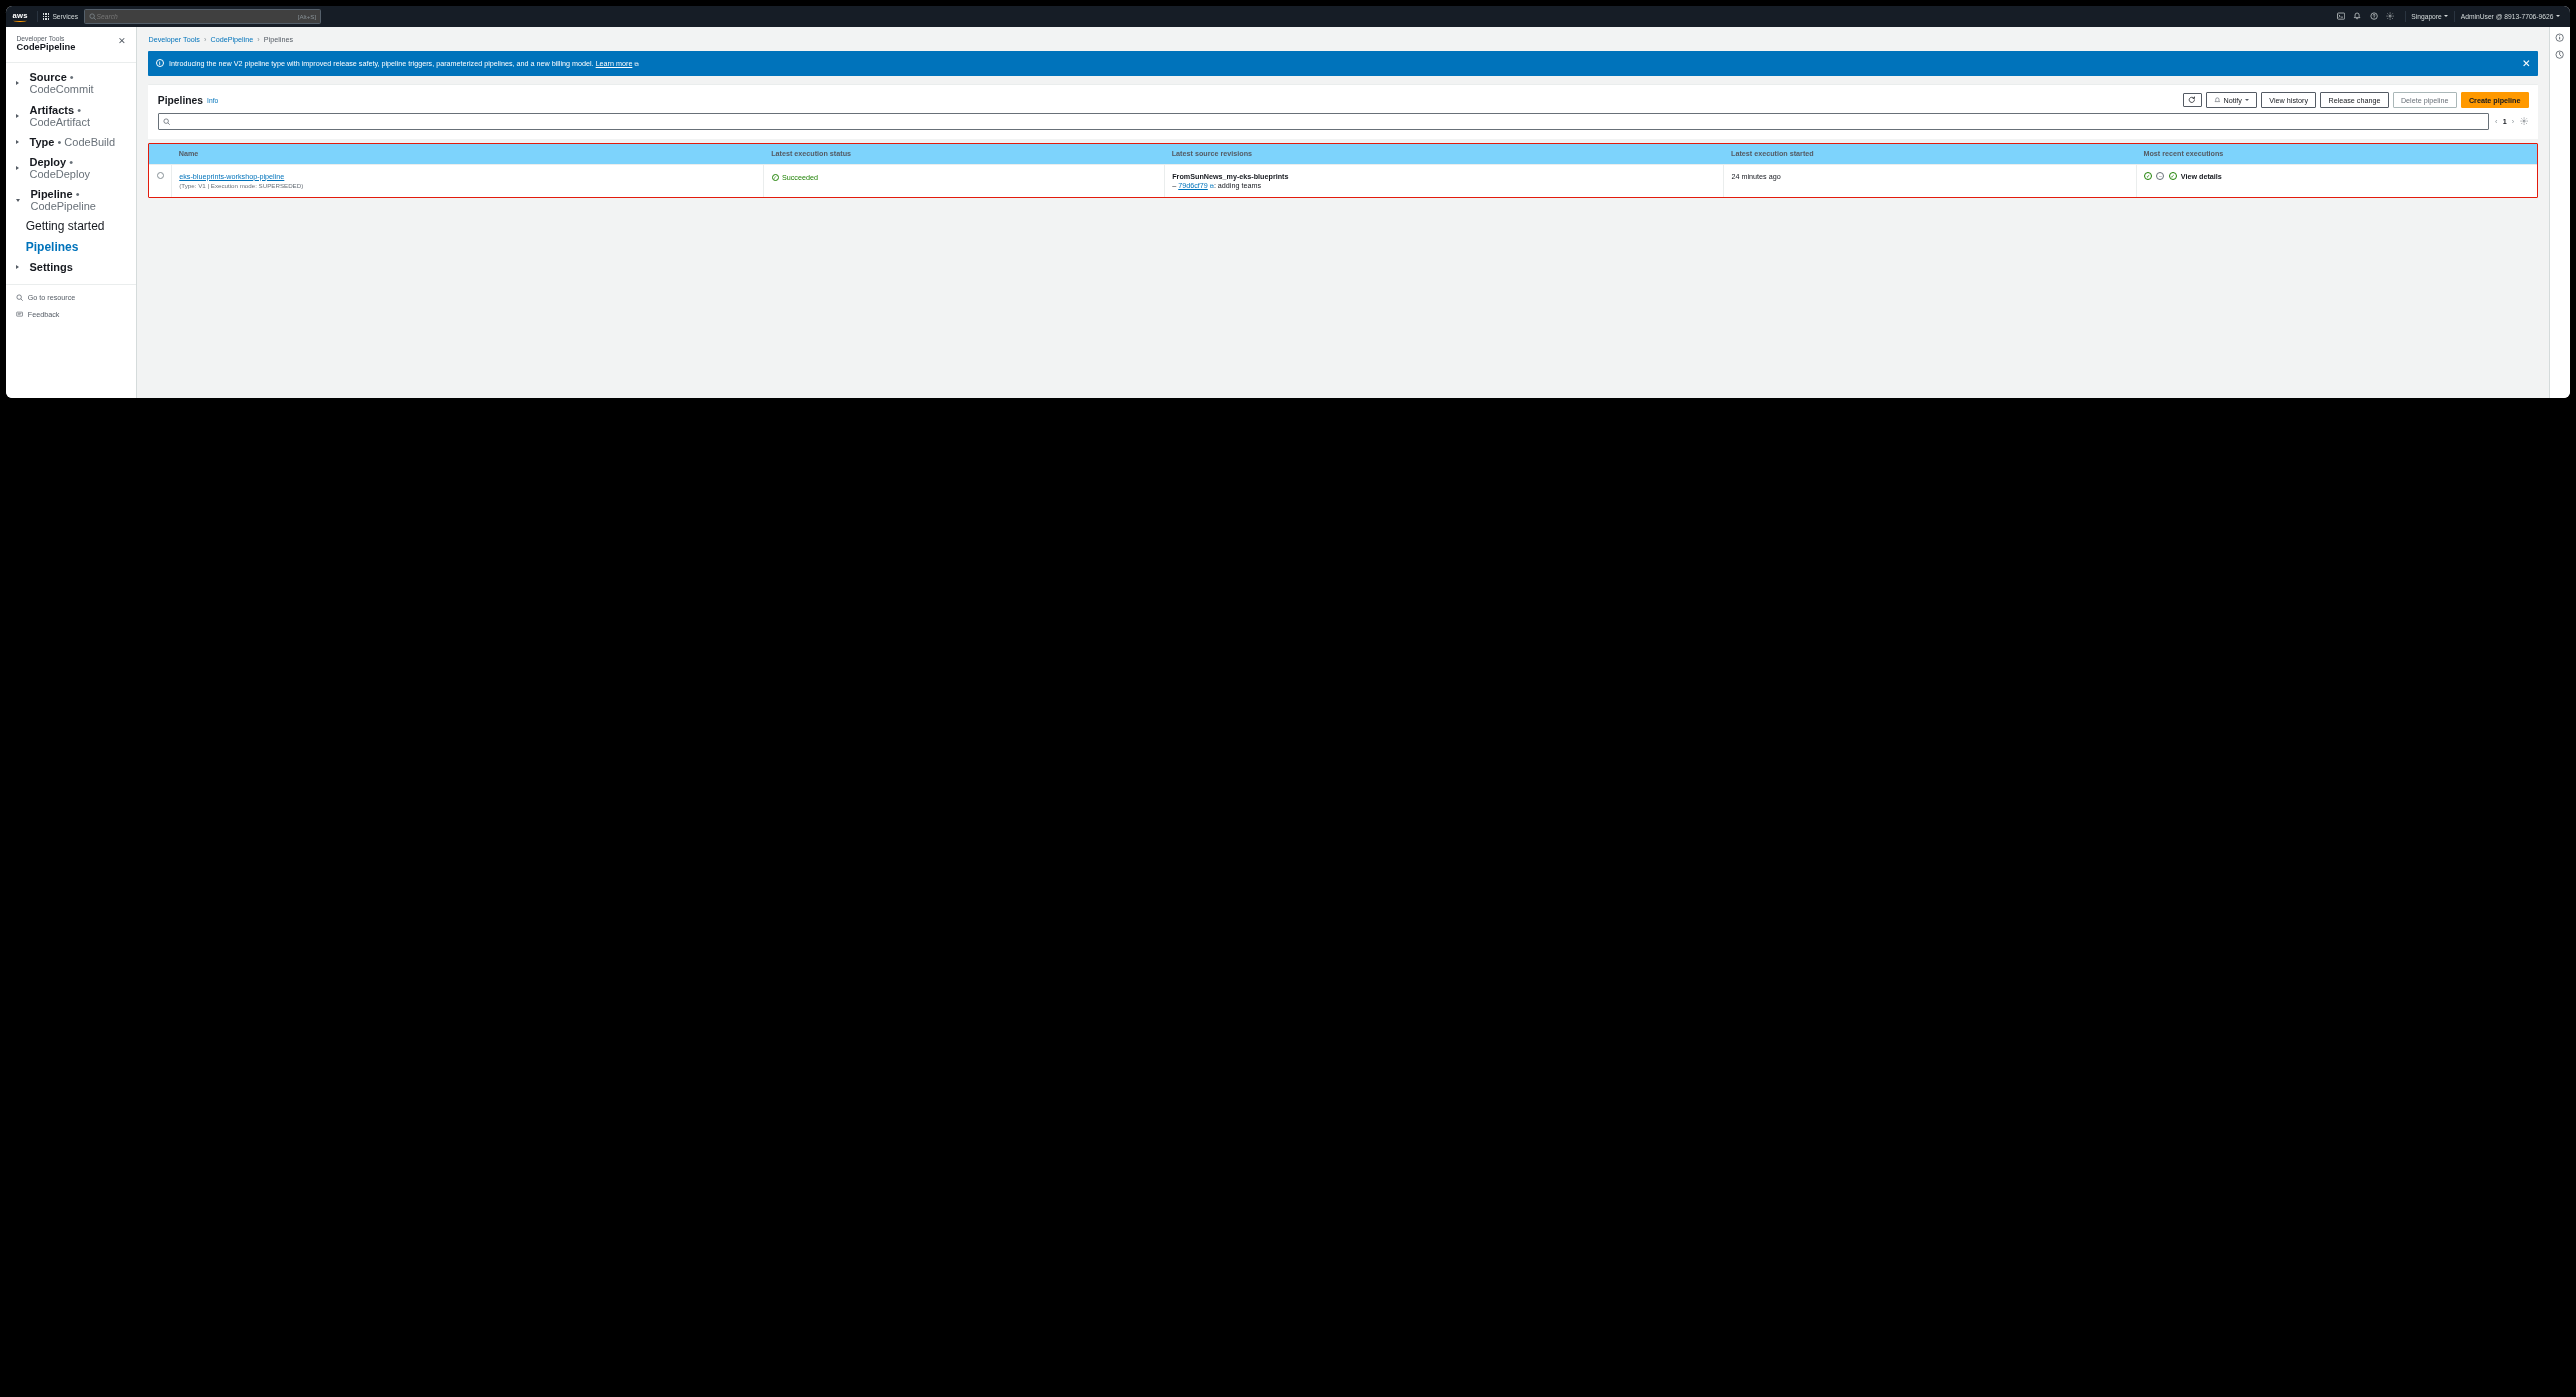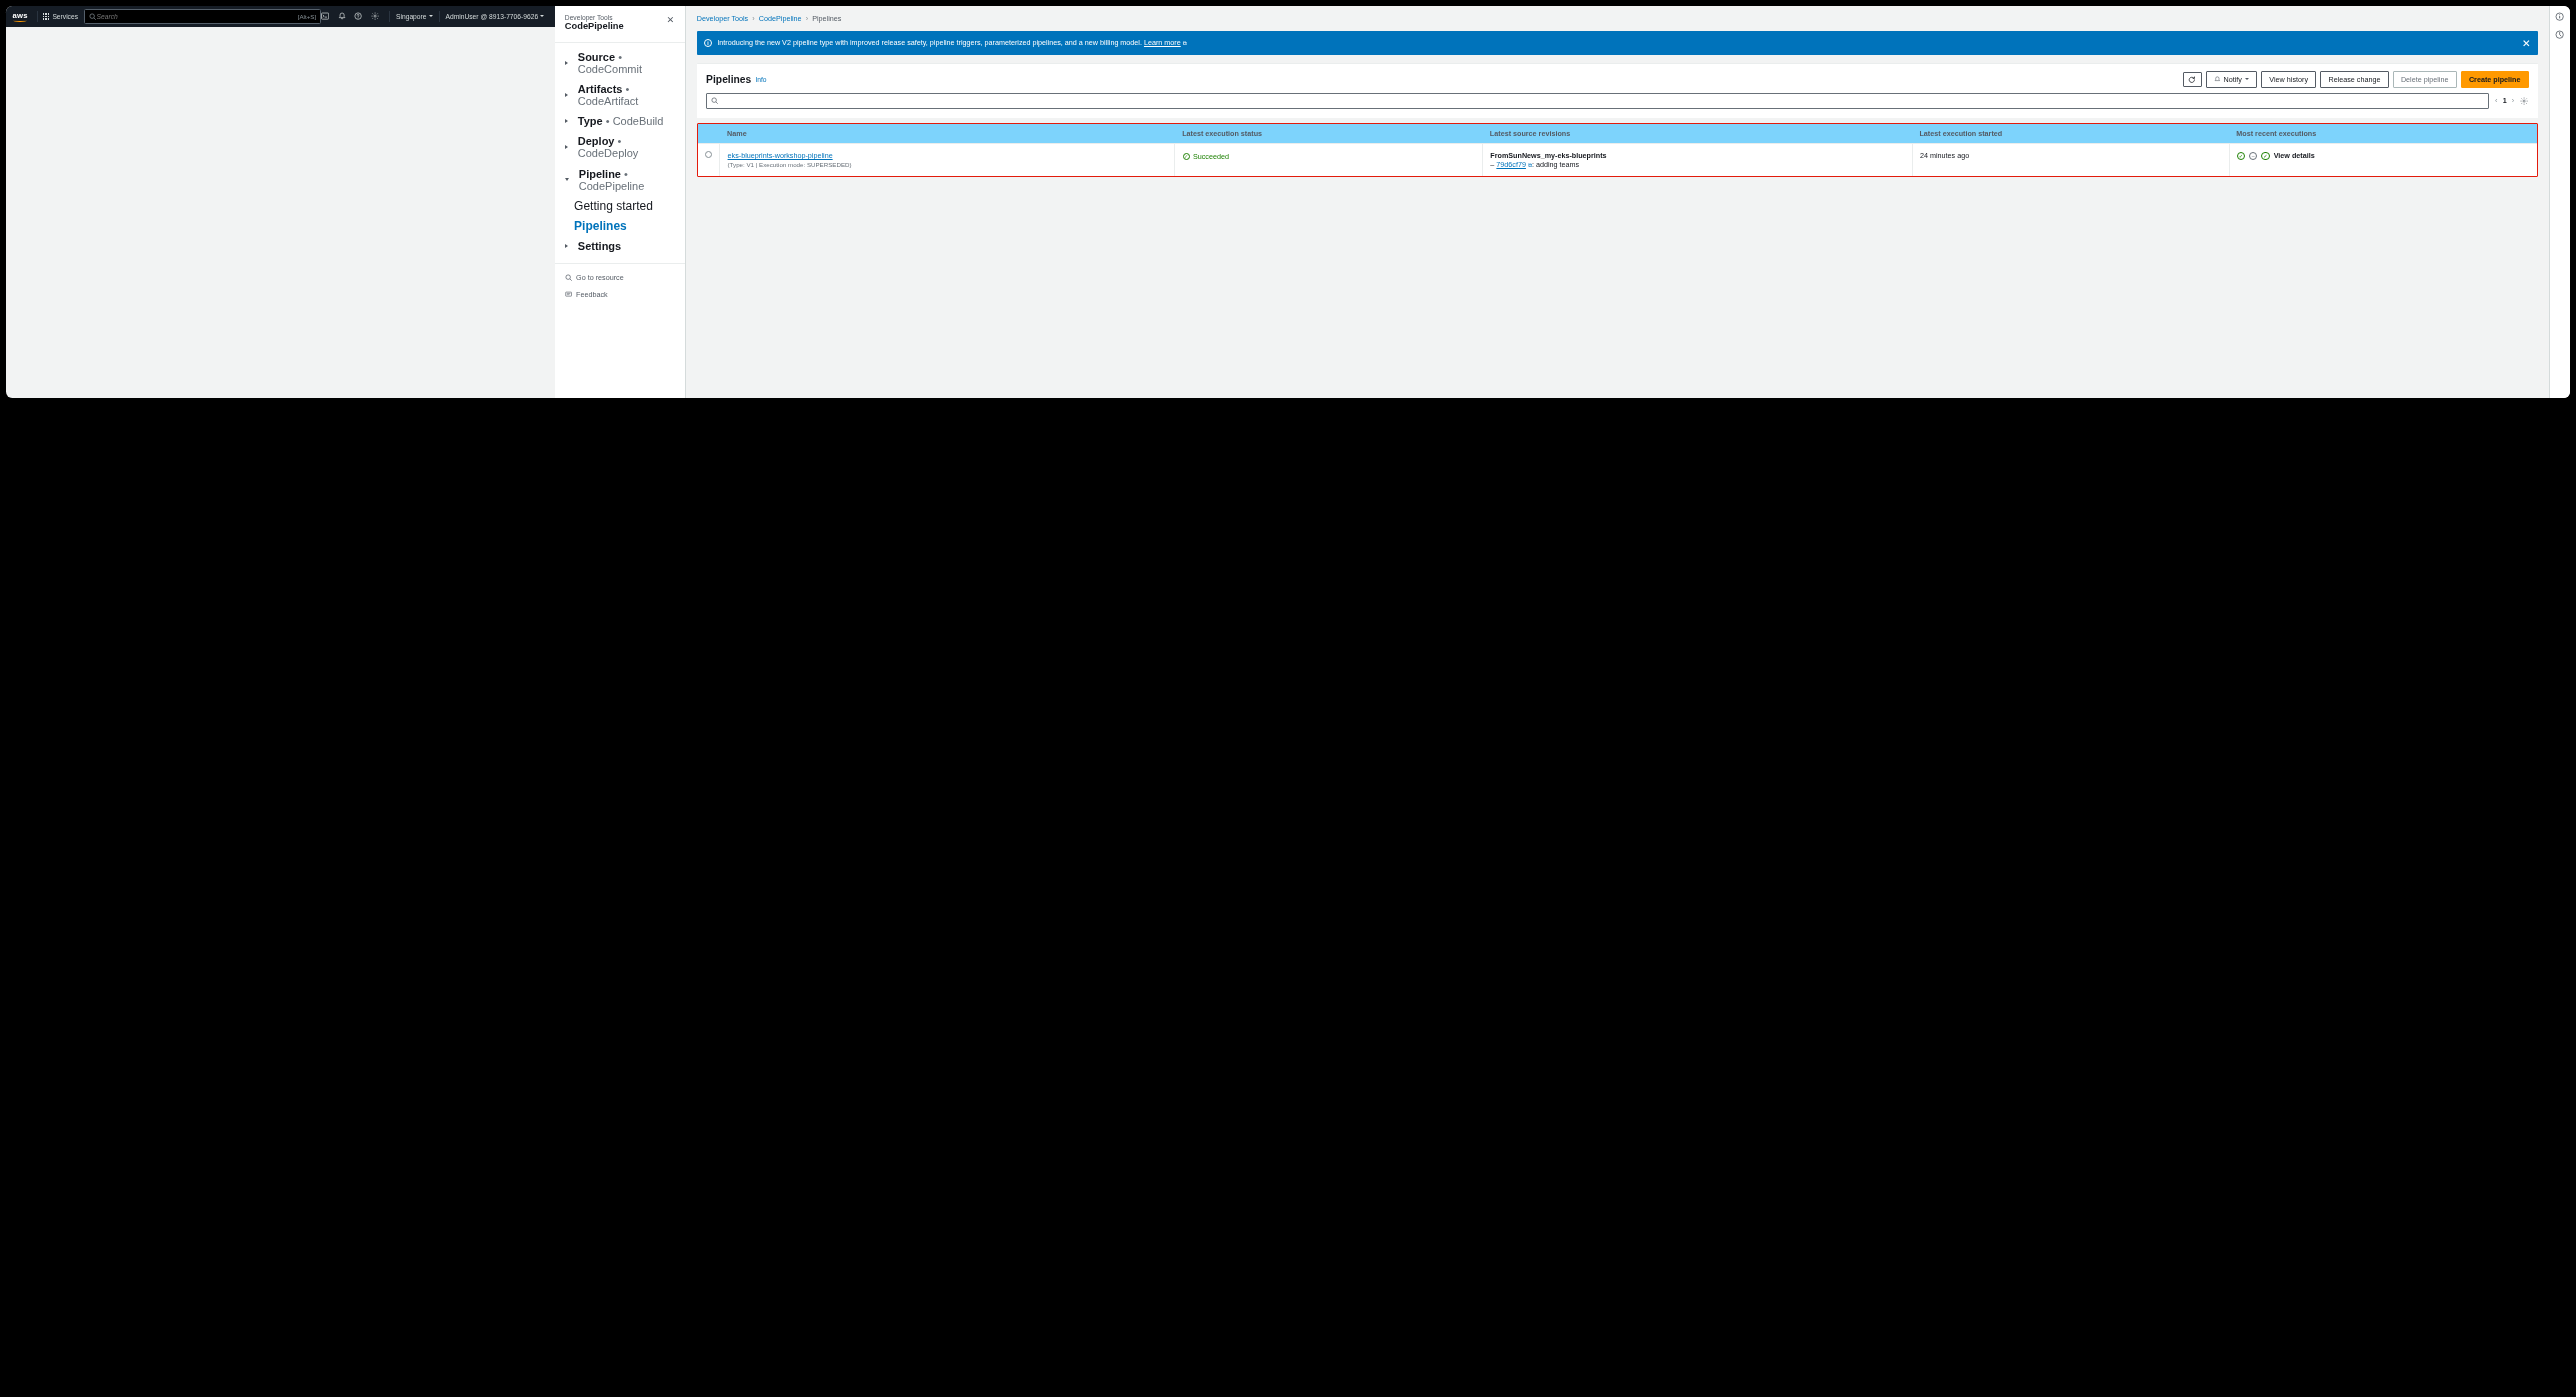--- a/index.html
+++ b/index.html
@@ -1,27 +1,27 @@
 <!DOCTYPE html>
 <html style="font-size:8.2px"><head>
 <meta charset="utf-8">
 <style>
 * { box-sizing: border-box; margin: 0; padding: 0; }
 body { font-family: "Amazon Ember", "Helvetica Neue", Arial, sans-serif; font-size: 7.2px; color: #16191f; background: #000; }
-.frame { background: #f2f3f3; margin: 6.2px; border-radius: 6.2px; overflow: hidden; display: flex; flex-direction: row; height: 392px; }
+.frame { background: #f2f3f3; margin: 6.2px; border-radius: 6.2px; overflow: hidden; display: flex; flex-direction: column; height: 392px; }
 
 
 .topnav { background: #161d26; color: #d5dbdb; display: flex; align-items: center; height: 20.6px; padding: 0 6.2px; }
 .aws-logo { color: #fff; font-weight: 700; font-size: 7.7px; letter-spacing: 0.3px; margin-right: 4.1px; display:flex; flex-direction:column; align-items:center; }
 .aws-logo .smile { width: 13.4px; height: 3.1px; border-bottom: 1px solid #ff9900; border-radius: 0 0 50% 50%; margin-top:-1.5px;}
 .tn-divider { width:0.5px; height:11.3px; background:#2a3440; margin:0 5.2px; }
 .services-btn { display:flex; align-items:center; gap:3.1px; color:#d5dbdb; font-size:6.7px; cursor:pointer; }
 .grid-icon { display:inline-grid; grid-template-columns:repeat(3,1.5px); grid-template-rows:repeat(3,1.5px); gap:1px; }
 .grid-icon span { background:#d5dbdb; }
-.search-wrap { display:flex; align-items:center; background:#000000; border:0.5px solid #55606b; border-radius:1.5px; height:15.5px; margin-left:6.2px; width:237px; padding:0 4.1px; color:#879196; }
+.search-wrap { display:flex; align-items:center; background:#404040; border:0.5px solid #55606b; border-radius:1.5px; height:15.5px; margin-left:6.2px; width:237px; padding:0 4.1px; color:#879196; }
 .search-wrap input { flex:1; background:transparent; border:none; outline:none; color:#d5dbdb; font-style:italic; font-size:6.7px; }
 .search-short { color:#879196; font-size:6.2px; }
 .tn-spacer { flex:1; }
 .tn-icon { width:16.5px; text-align:center; color:#d5dbdb; font-size:7.7px; cursor:pointer; }
 .tn-sep { width:0.5px; height:11.3px; background:#2a3440; margin:0 2.1px; }
 .tn-text { color:#d5dbdb; font-size:6.7px; padding:0 4.1px; cursor:pointer; display:flex; align-items:center; gap:2.1px; }
 .caret-d { width:0; height:0; border-left:2.1px solid transparent; border-right:2.1px solid transparent; border-top:2.6px solid #d5dbdb; }
 
 
 .body { flex:1; display:flex; overflow:hidden; position:relative; }

